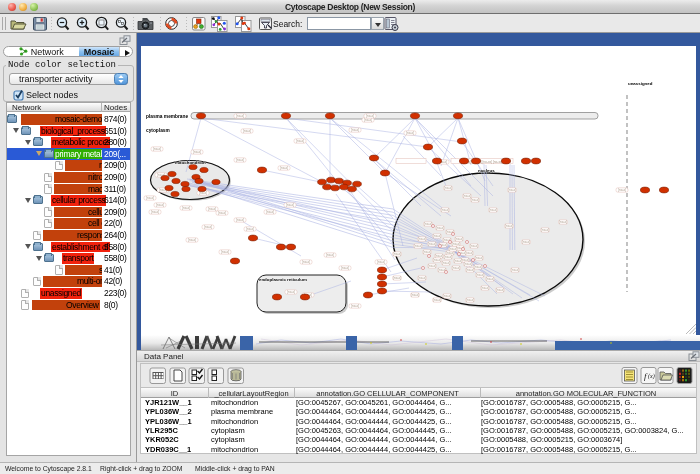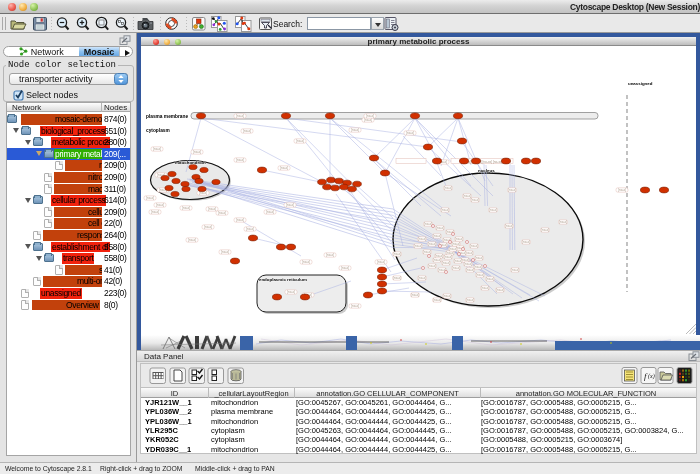--- a/index.html
+++ b/index.html
@@ -8,21 +8,21 @@
 .abs { position:absolute; }
 
 
 #titlebar { left:0; top:0; width:700px; height:14px;
   background:linear-gradient(#ececec,#d3d3d3 45%,#c2c2c2);
   border-bottom:1px solid #6e6e6e; }
 .tl { position:absolute; top:3px; width:8px; height:8px; border-radius:50%; }
 #titlebar .t1 { left:8px;  background:radial-gradient(circle at 35% 30%, #ffb3ab, #e9564a 60%, #b03b30); }
 #titlebar .t2 { left:19px; background:radial-gradient(circle at 35% 30%, #ffe9b0, #f0ad3e 60%, #c07f20); }
 #titlebar .t3 { left:30px; background:radial-gradient(circle at 35% 30%, #d6f3a8, #8cc152 60%, #5e8f2e); }
-#titlebar .ttl { position:absolute; top:2px; left:0; width:100%; text-align:right;
+#titlebar .ttl { position:absolute; top:2px; left:0; width:100%; text-align:center;
   font-size:8.5px; font-weight:bold; letter-spacing:-0.3px; color:#222; }
 
 
 #toolbar { left:0; top:14px; width:700px; height:19px; background:#e9e9e9;
   border-bottom:1px solid #9a9a9a; }
 #toolbar .sep { position:absolute; top:3px; width:1px; height:13px;
   background:repeating-linear-gradient(#bbb 0 1px, transparent 1px 3px); }
 #toolbar .grip { position:absolute; left:2px; top:3px; width:4px; height:13px;
   border-left:1px solid #aaa; border-right:1px solid #aaa; }
 .ticon { position:absolute; top:2px; }
@@ -400,24 +400,20 @@
           <div class="trow" style="top:196.1px">
             <div class="file" style="left:14px"></div>
             <div class="lbl g" style="left:25px;max-width:70px">Overview</div>
             <span class="val">8(0)</span>
           </div>
         </div>
     </div>
   </div>
 
   <div id="desktop" class="abs">
-    <div id="frame-title">
-      <div class="tl t1"></div><div class="tl t2"></div><div class="tl t3"></div>
-      primary metabolic process
-    </div>
     <div id="canvas"><svg id="net" width="555" height="289" viewBox="0 0 555 289">
           <rect x="50" y="66.5" width="407" height="6.5" rx="3" fill="#ededed" stroke="#8a8a8a" stroke-width="0.8"></rect>
           <ellipse cx="50.5" cy="135.5" rx="39.5" ry="19.5" fill="#555" opacity="0.3"></ellipse>
           <ellipse cx="49" cy="134" rx="39.5" ry="19.5" fill="#e9e9e9" stroke="#111" stroke-width="1.2"></ellipse>
           <ellipse cx="349" cy="195.5" rx="95" ry="66.5" fill="#555" opacity="0.3"></ellipse>
           <ellipse cx="347" cy="193.5" rx="95" ry="66.5" fill="#ebebeb" stroke="#0a0a0a" stroke-width="1.4"></ellipse>
           <rect x="118" y="231" width="89" height="37" rx="9" fill="#555" opacity="0.3"></rect>
           <rect x="116" y="229" width="89" height="37" rx="9" fill="#ededed" stroke="#222" stroke-width="1"></rect>
           <line x1="486" y1="49" x2="486" y2="246" stroke="#999" stroke-width="1.2" stroke-dasharray="4 3"></line>
           <line x1="60" y1="72" x2="45" y2="126" stroke="#a9b2e2" stroke-width="0.7" opacity="0.7"></line>

